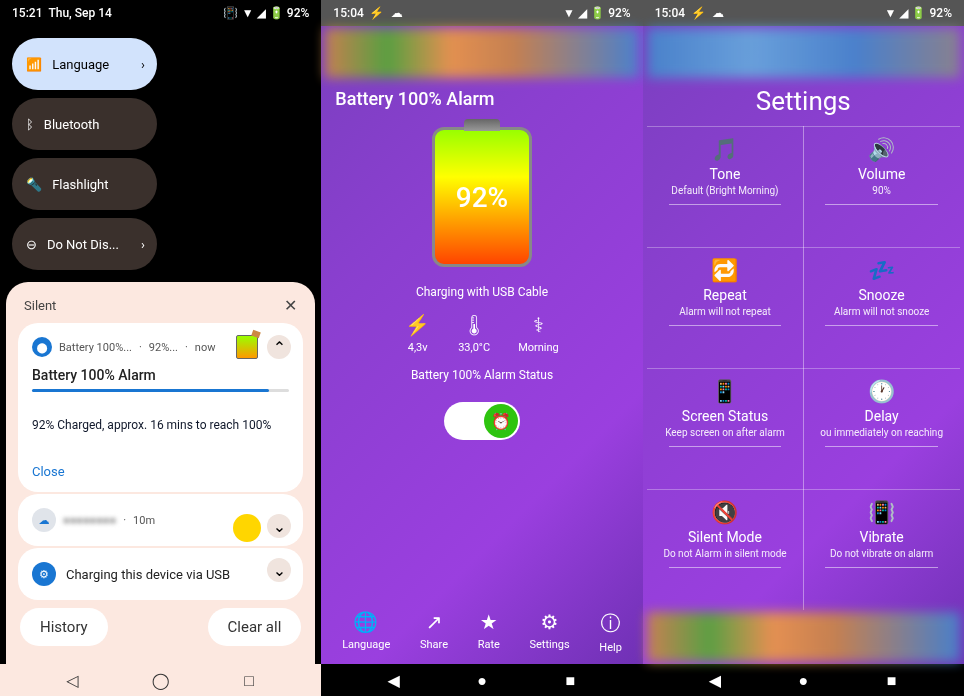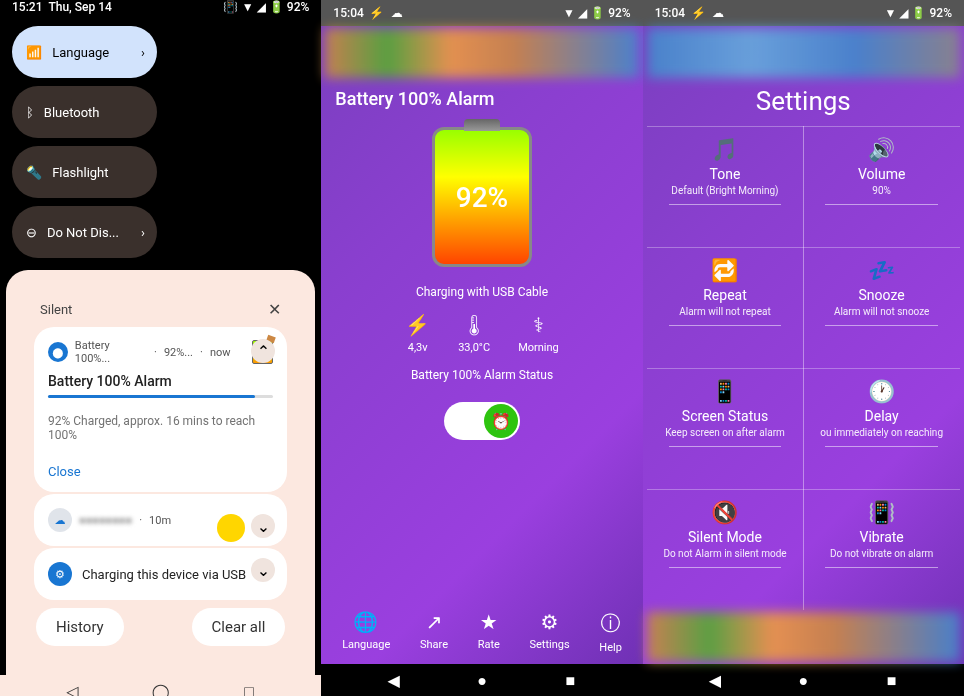--- a/index.html
+++ b/index.html
@@ -10,29 +10,29 @@
 .statusbar{height:26px;display:flex;align-items:center;justify-content:space-between;padding:0 12px;font-size:12px;font-weight:500}
 .phone1 .statusbar{color:#fff;background:#000}
 .phone2 .statusbar,.phone3 .statusbar{color:#fff;background:#555}
 .sb-left{display:flex;gap:6px;align-items:center}
 .sb-right{display:flex;gap:3px;align-items:center}
 .qs-tiles{display:flex;flex-wrap:wrap;gap:8px;padding:12px 12px 8px}
 .tile{width:145px;height:52px;border-radius:26px;display:flex;align-items:center;padding:0 14px;gap:10px;font-size:13px;color:#fff;position:relative}
 .tile.active{background:#d2e3fc;color:#000}
 .tile.inactive{background:#3a302c}
 .tile-chevron{position:absolute;right:12px}
-.notif-panel{background:#fce8e0;flex:1;border-radius:22px 22px 0 0;margin:4px 6px -4px;padding:28px;display:flex;flex-direction:column;gap:2px}
+.notif-panel{background:#fce8e0;flex:1;border-radius:22px 22px 0 0;margin:4px 6px -4px;padding:12px;display:flex;flex-direction:column;gap:2px}
 .panel-header{display:flex;justify-content:space-between;align-items:center;padding:2px 6px 6px}
 .card{background:#fff;border-radius:20px;padding:12px 14px}
 .card-head{display:flex;align-items:center;gap:7px;font-size:11px;color:#555}
 .app-icon{width:20px;height:20px;border-radius:10px;background:#1976d2;display:flex;align-items:center;justify-content:center;color:#fff;font-size:10px}
 .card-title{font-size:14px;font-weight:500;margin:8px 0 4px;color:#222}
 .progress{height:3px;background:#ddd;border-radius:2px;margin:6px 0;position:relative}
 .progress-fill{height:100%;width:92%;background:#1976d2;border-radius:2px}
-.card-body{font-size:12px;color:#737373;margin:16px 0}
+.card-body{font-size:12px;color:#0f172a;margin:26px 0}
 .close-link{color:#1976d2;font-size:13px;margin-top:6px;display:inline-block}
 .card-expand{position:absolute;right:12px;top:12px;width:24px;height:24px;border-radius:12px;background:#f0e4de;display:flex;align-items:center;justify-content:center}
 .weather-card{position:relative}
 .weather-sun{width:28px;height:28px;border-radius:14px;background:#ffd600;position:absolute;right:42px;top:20px}
 .cloud-icon{width:24px;height:24px;border-radius:12px;background:#e0e4ea;display:flex;align-items:center;justify-content:center;color:#1976d2}
 .usb-icon{width:24px;height:24px;border-radius:12px;background:#1976d2;display:flex;align-items:center;justify-content:center;color:#fff;font-size:11px}
 .footer-btns{display:flex;justify-content:space-between;padding:6px 2px 5px}
 .pill-btn{background:#fff;border-radius:20px;padding:10px 20px;font-size:15px;color:#333}
 .navbar{height:32px;display:flex;justify-content:space-evenly;align-items:center}
 .phone1 .navbar{background:#fce8e0}

